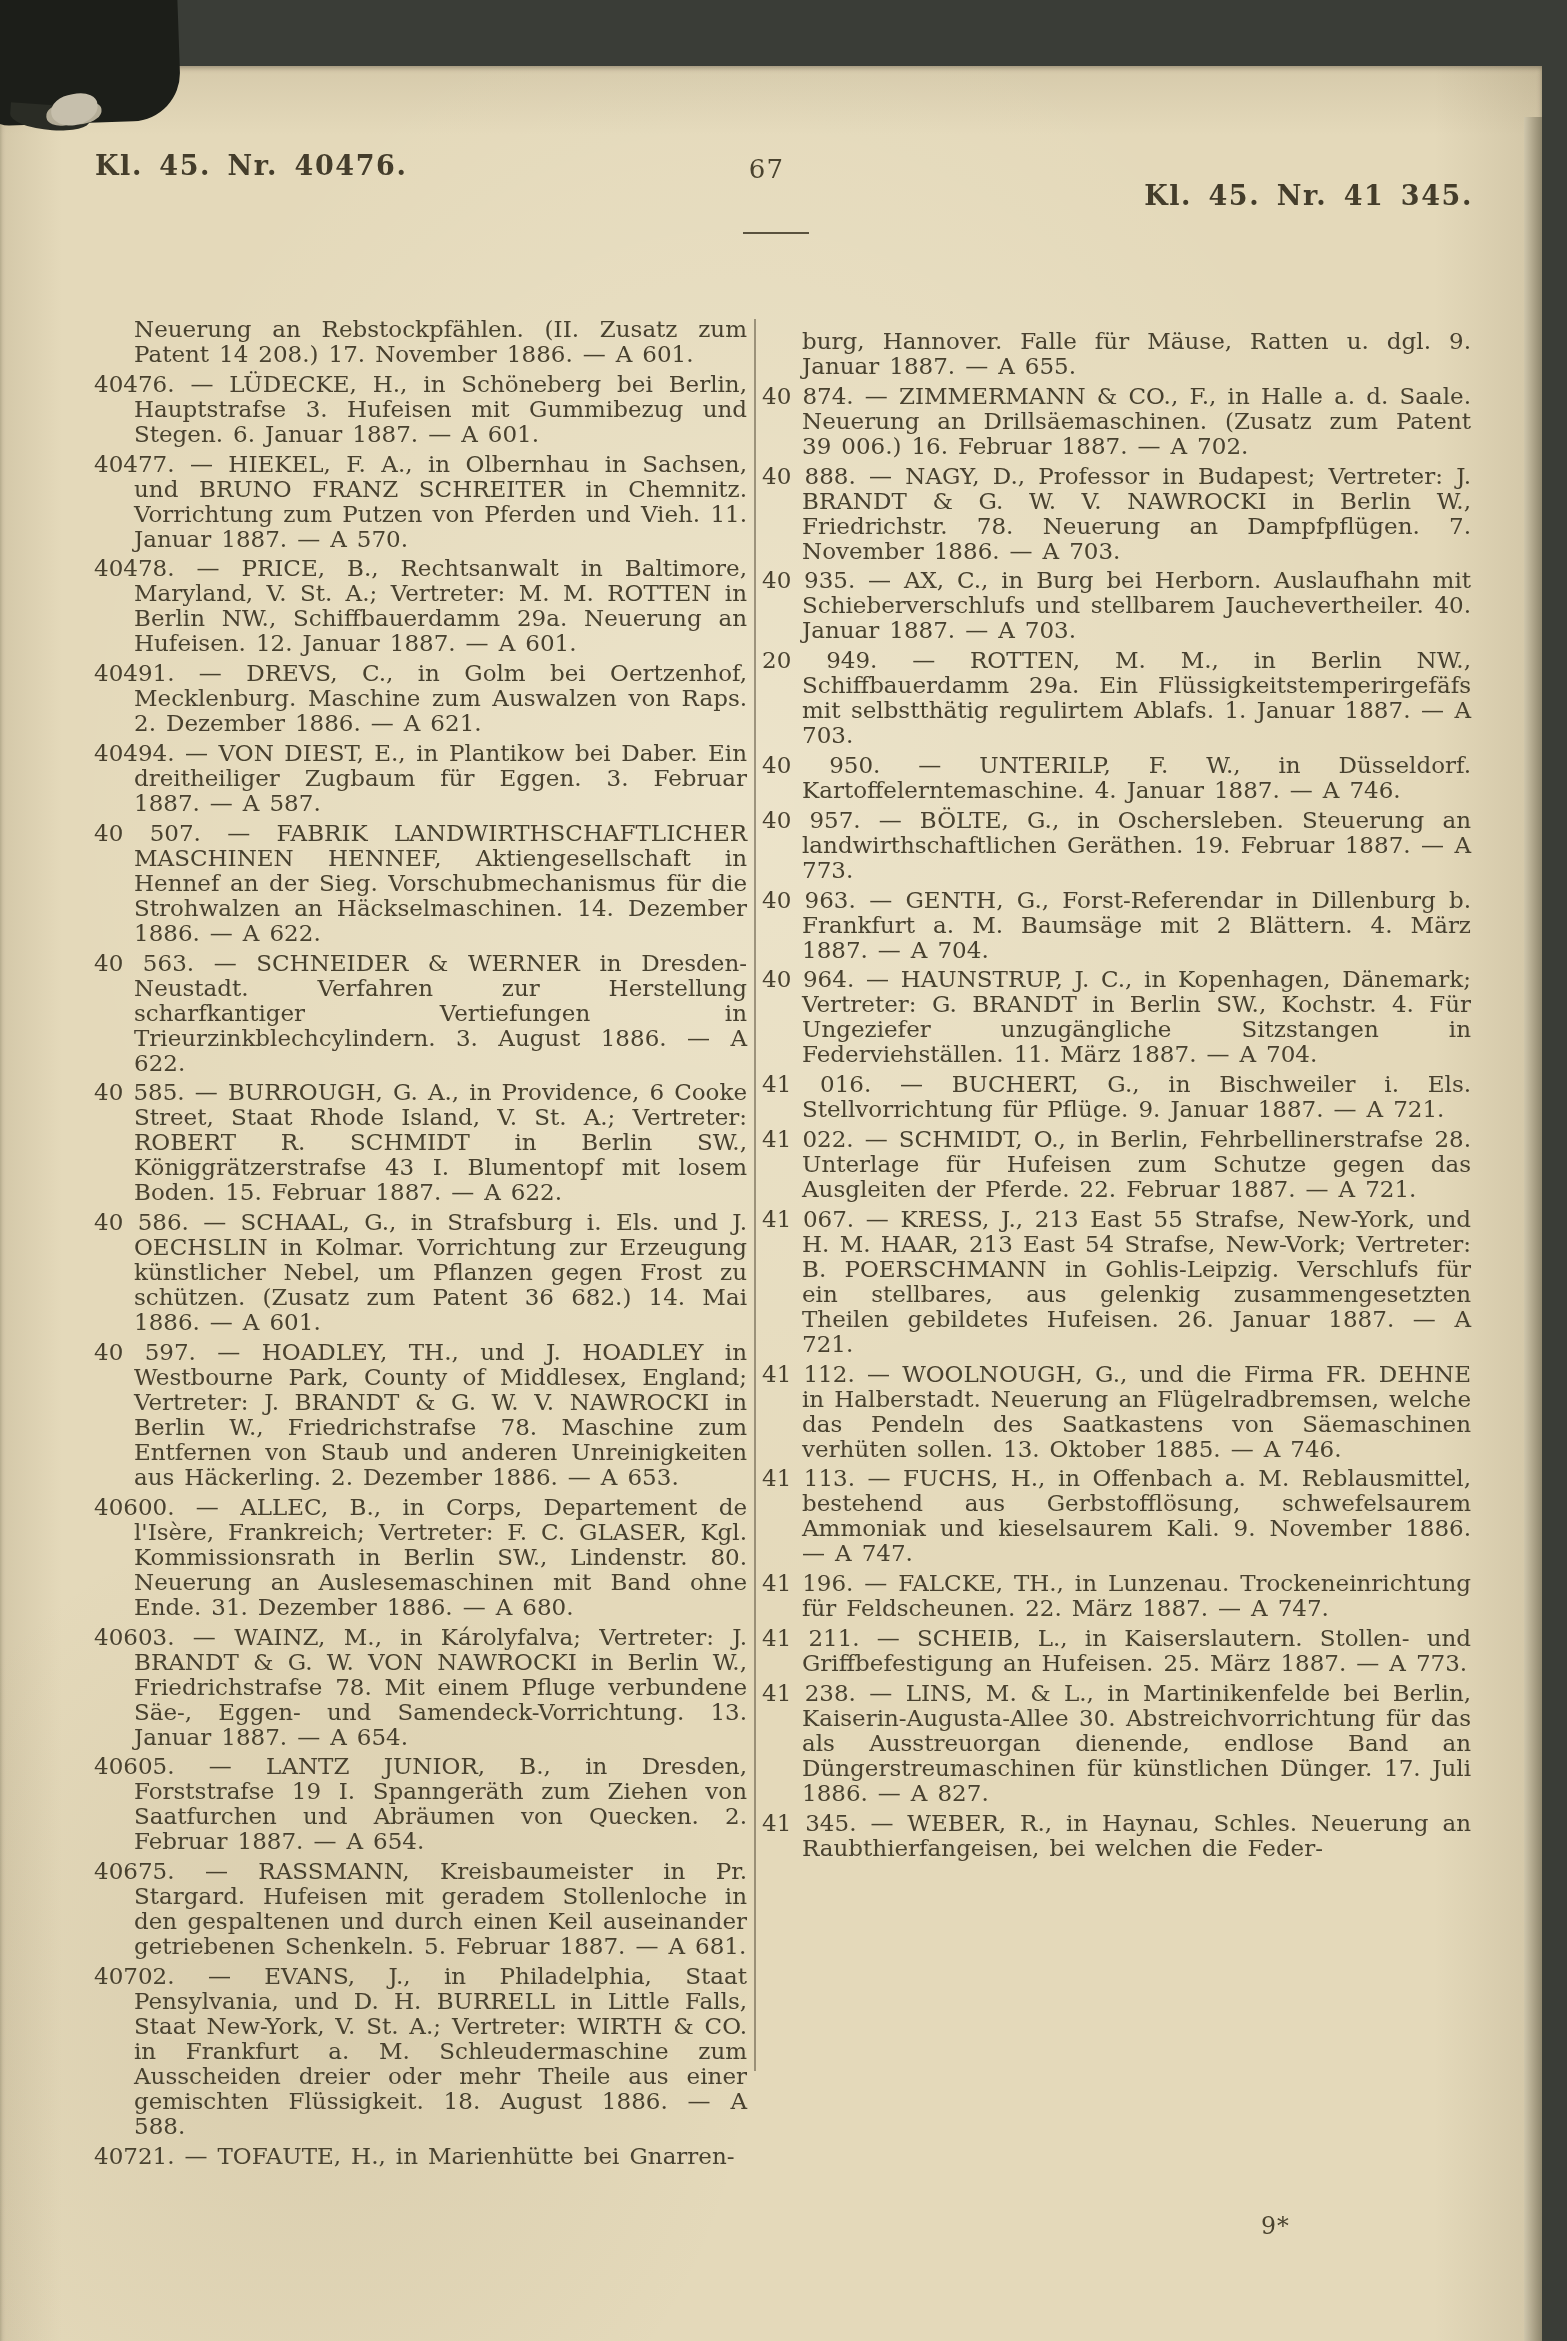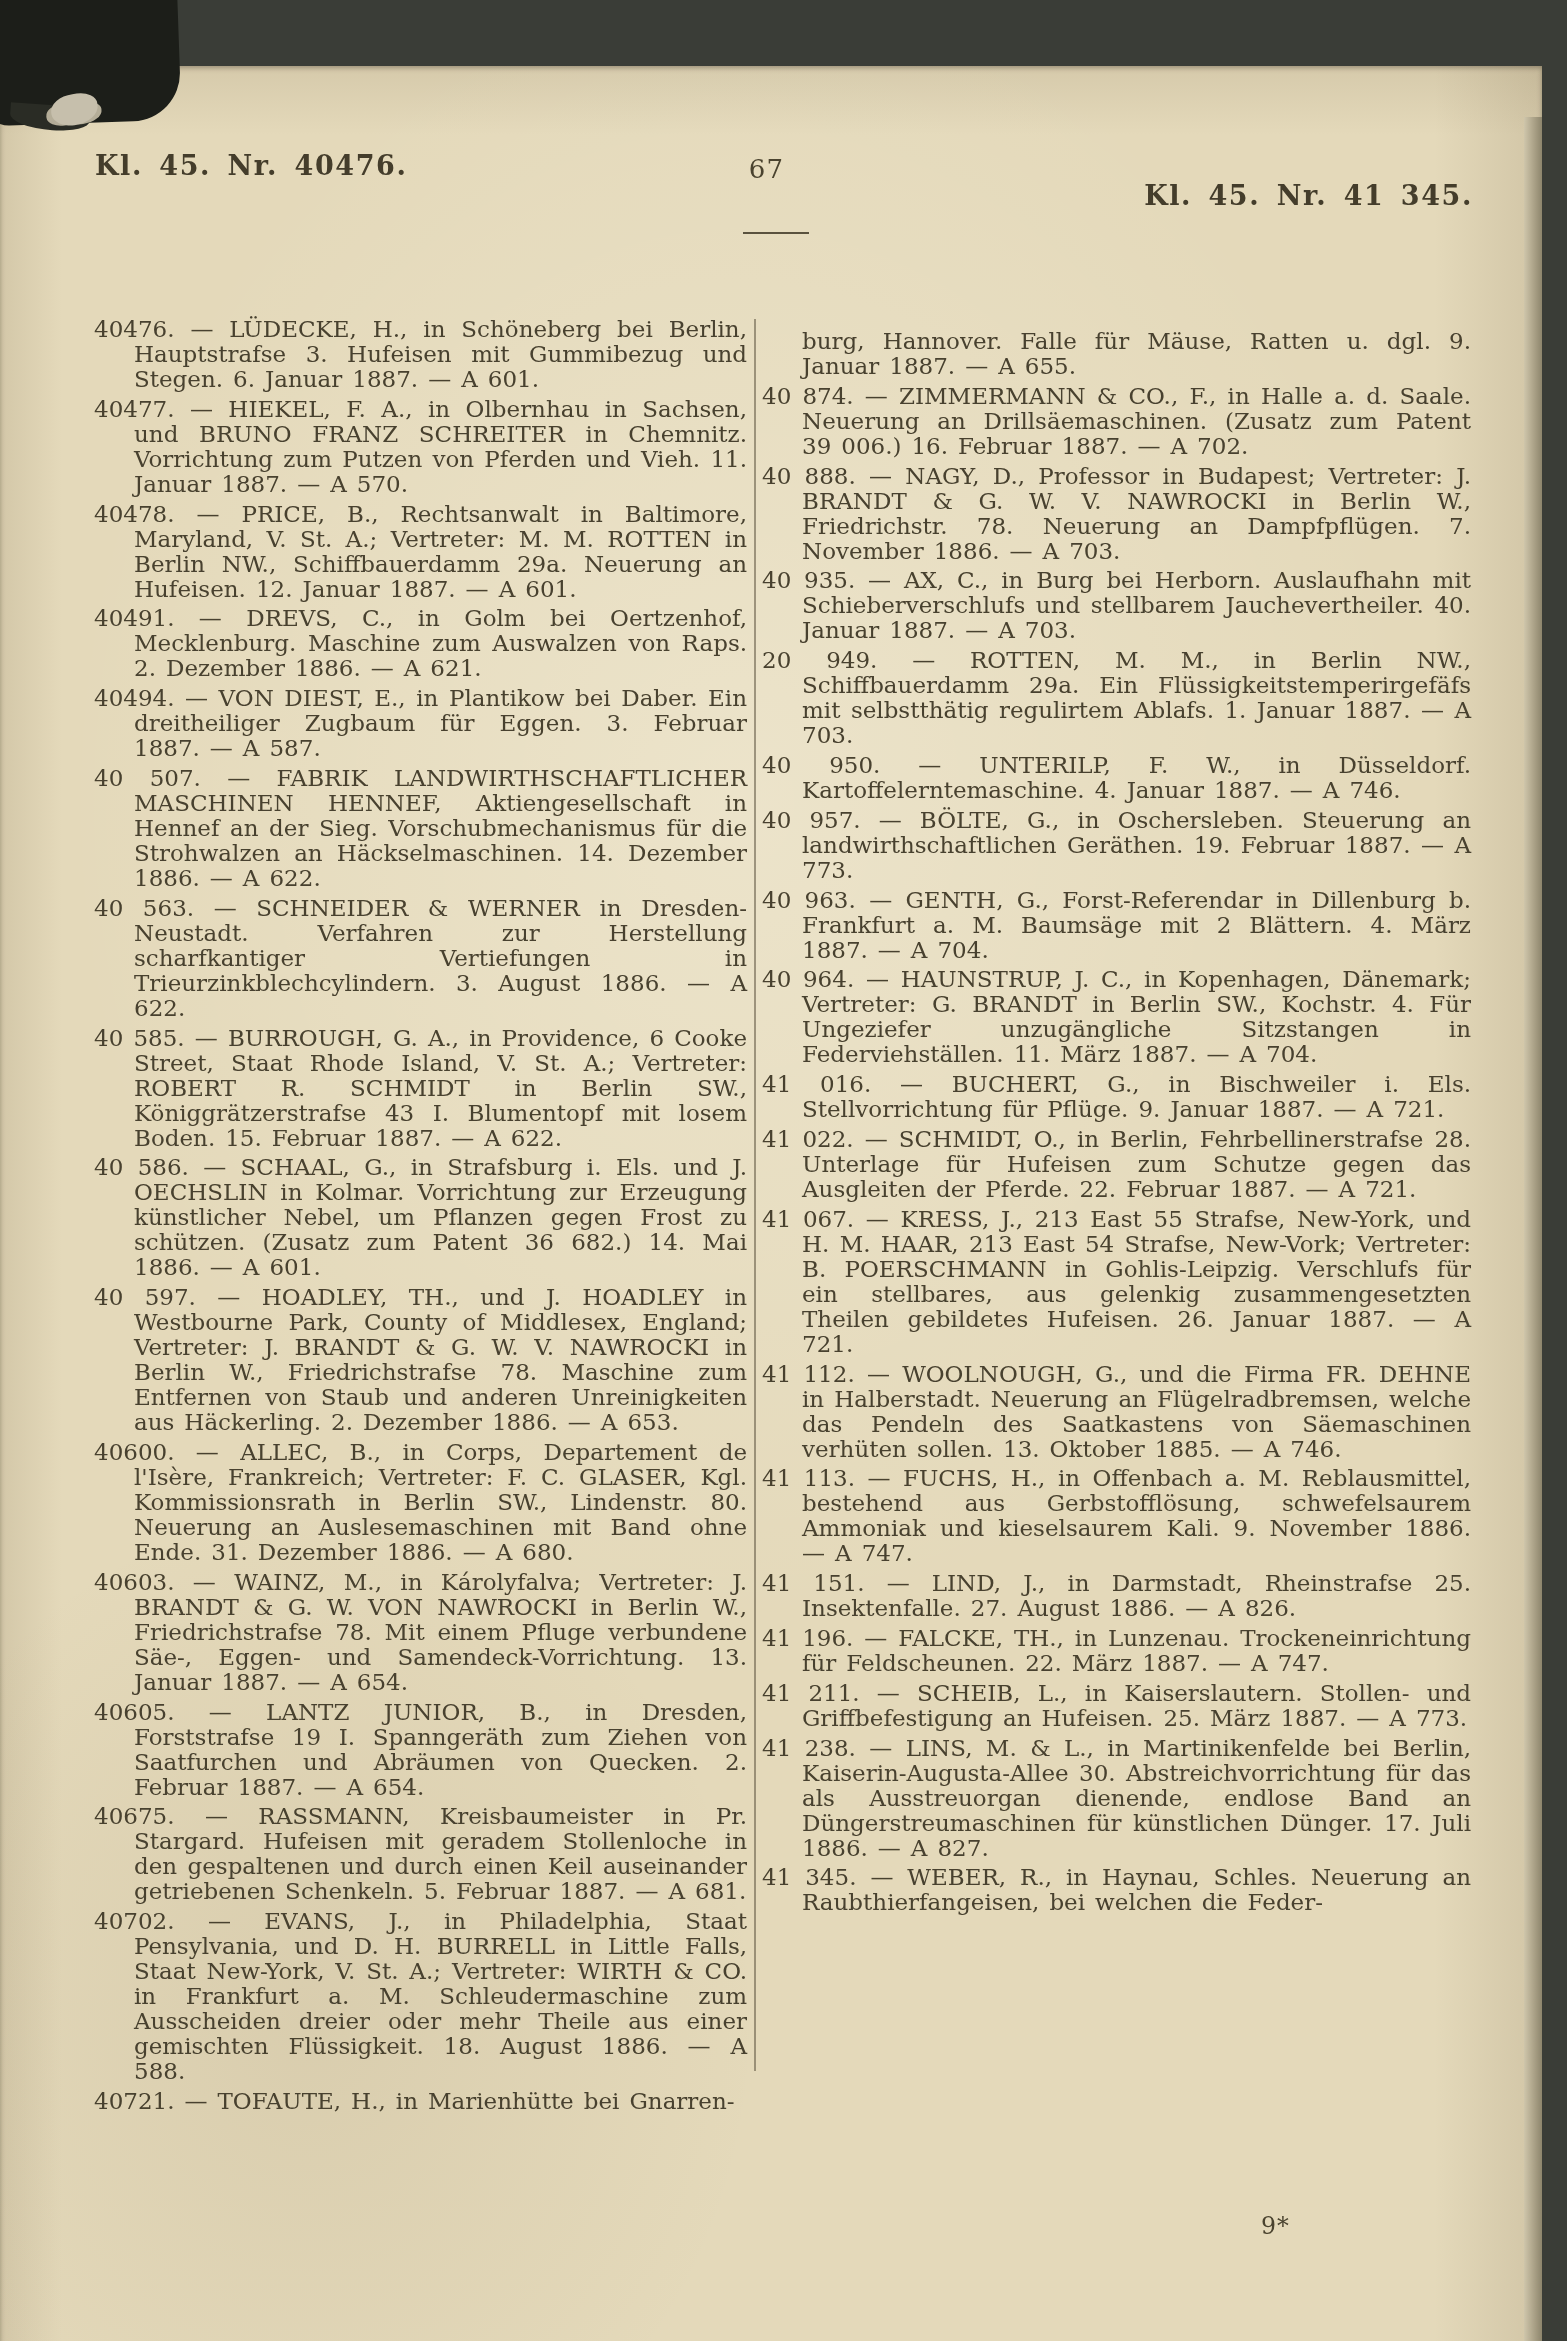--- a/index.html
+++ b/index.html
@@ -96,20 +96,21 @@
   <div class="paper-edge"></div>
 
   <div class="header-left">Kl. 45. Nr. 40476.</div>
   <div class="page-num">67</div>
   <div class="page-num-rule"></div>
   <div class="header-right">Kl. 45. Nr. 41 345.</div>
 
   <div class="divider"></div>
 
   <div class="col left">
+      <p class="entry cont">Neuerung an Rebstockpfählen. (II. Zusatz zum Patent 14 208.) 17. November 1886. — A 601.</p>
       <p class="entry">40476. — LÜDECKE, H., in Schöneberg bei Berlin, Hauptstrafse 3. Hufeisen mit Gummibezug und Stegen. 6. Januar 1887. — A 601.</p>
       <p class="entry">40477. — HIEKEL, F. A., in Olbernhau in Sachsen, und BRUNO FRANZ SCHREITER in Chemnitz. Vorrichtung zum Putzen von Pferden und Vieh. 11. Januar 1887. — A 570.</p>
       <p class="entry">40478. — PRICE, B., Rechtsanwalt in Baltimore, Maryland, V. St. A.; Vertreter: M. M. ROTTEN in Berlin NW., Schiffbauerdamm 29a. Neuerung an Hufeisen. 12. Januar 1887. — A 601.</p>
       <p class="entry">40491. — DREVS, C., in Golm bei Oertzenhof, Mecklenburg. Maschine zum Auswalzen von Raps. 2. Dezember 1886. — A 621.</p>
       <p class="entry">40494. — VON DIEST, E., in Plantikow bei Daber. Ein dreitheiliger Zugbaum für Eggen. 3. Februar 1887. — A 587.</p>
       <p class="entry">40 507. — FABRIK LANDWIRTHSCHAFTLICHER MASCHINEN HENNEF, Aktiengesellschaft in Hennef an der Sieg. Vorschubmechanismus für die Strohwalzen an Häckselmaschinen. 14. Dezember 1886. — A 622.</p>
       <p class="entry">40 563. — SCHNEIDER &amp; WERNER in Dresden-Neustadt. Verfahren zur Herstellung scharfkantiger Vertiefungen in Trieurzinkblechcylindern. 3. August 1886. — A 622.</p>
       <p class="entry">40 585. — BURROUGH, G. A., in Providence, 6 Cooke Street, Staat Rhode Island, V. St. A.; Vertreter: ROBERT R. SCHMIDT in Berlin SW., Königgrätzerstrafse 43 I. Blumentopf mit losem Boden. 15. Februar 1887. — A 622.</p>
       <p class="entry">40 586. — SCHAAL, G., in Strafsburg i. Els. und J. OECHSLIN in Kolmar. Vorrichtung zur Erzeugung künstlicher Nebel, um Pflanzen gegen Frost zu schützen. (Zusatz zum Patent 36 682.) 14. Mai 1886. — A 601.</p>
       <p class="entry">40 597. — HOADLEY, TH., und J. HOADLEY in Westbourne Park, County of Middlesex, England; Vertreter: J. BRANDT &amp; G. W. V. NAWROCKI in Berlin W., Friedrichstrafse 78. Maschine zum Entfernen von Staub und anderen Unreinigkeiten aus Häckerling. 2. Dezember 1886. — A 653.</p>
@@ -128,21 +129,20 @@
       <p class="entry">20 949. — ROTTEN, M. M., in Berlin NW., Schiffbauerdamm 29a. Ein Flüssigkeitstemperirgefäfs mit selbstthätig regulirtem Ablafs. 1. Januar 1887. — A 703.</p>
       <p class="entry">40 950. — UNTERILP, F. W., in Düsseldorf. Kartoffelerntemaschine. 4. Januar 1887. — A 746.</p>
       <p class="entry">40 957. — BÖLTE, G., in Oschersleben. Steuerung an landwirthschaftlichen Geräthen. 19. Februar 1887. — A 773.</p>
       <p class="entry">40 963. — GENTH, G., Forst-Referendar in Dillenburg b. Frankfurt a. M. Baumsäge mit 2 Blättern. 4. März 1887. — A 704.</p>
       <p class="entry">40 964. — HAUNSTRUP, J. C., in Kopenhagen, Dänemark; Vertreter: G. BRANDT in Berlin SW., Kochstr. 4. Für Ungeziefer unzugängliche Sitzstangen in Federviehställen. 11. März 1887. — A 704.</p>
       <p class="entry">41 016. — BUCHERT, G., in Bischweiler i. Els. Stellvorrichtung für Pflüge. 9. Januar 1887. — A 721.</p>
       <p class="entry">41 022. — SCHMIDT, O., in Berlin, Fehrbellinerstrafse 28. Unterlage für Hufeisen zum Schutze gegen das Ausgleiten der Pferde. 22. Februar 1887. — A 721.</p>
       <p class="entry">41 067. — KRESS, J., 213 East 55 Strafse, New-York, und H. M. HAAR, 213 East 54 Strafse, New-Vork; Vertreter: B. POERSCHMANN in Gohlis-Leipzig. Verschlufs für ein stellbares, aus gelenkig zusammengesetzten Theilen gebildetes Hufeisen. 26. Januar 1887. — A 721.</p>
       <p class="entry">41 112. — WOOLNOUGH, G., und die Firma FR. DEHNE in Halberstadt. Neuerung an Flügelradbremsen, welche das Pendeln des Saatkastens von Säemaschinen verhüten sollen. 13. Oktober 1885. — A 746.</p>
       <p class="entry">41 113. — FUCHS, H., in Offenbach a. M. Reblausmittel, bestehend aus Gerbstofflösung, schwefelsaurem Ammoniak und kieselsaurem Kali. 9. November 1886. — A 747.</p>
-      <p class="entry">41 151. — LIND, J., in Darmstadt, Rheinstrafse 25. Insektenfalle. 27. August 1886. — A 826.</p>
       <p class="entry">41 196. — FALCKE, TH., in Lunzenau. Trockeneinrichtung für Feldscheunen. 22. März 1887. — A 747.</p>
       <p class="entry">41 211. — SCHEIB, L., in Kaiserslautern. Stollen- und Griffbefestigung an Hufeisen. 25. März 1887. — A 773.</p>
       <p class="entry">41 238. — LINS, M. &amp; L., in Martinikenfelde bei Berlin, Kaiserin-Augusta-Allee 30. Abstreichvorrichtung für das als Ausstreuorgan dienende, endlose Band an Düngerstreumaschinen für künstlichen Dünger. 17. Juli 1886. — A 827.</p>
       <p class="entry">41 345. — WEBER, R., in Haynau, Schles. Neuerung an Raubthierfangeisen, bei welchen die Feder-</p>
     </div>
 
   <div class="sig">9*</div>
 </div>
 
 <div class="corner-blob"></div>

